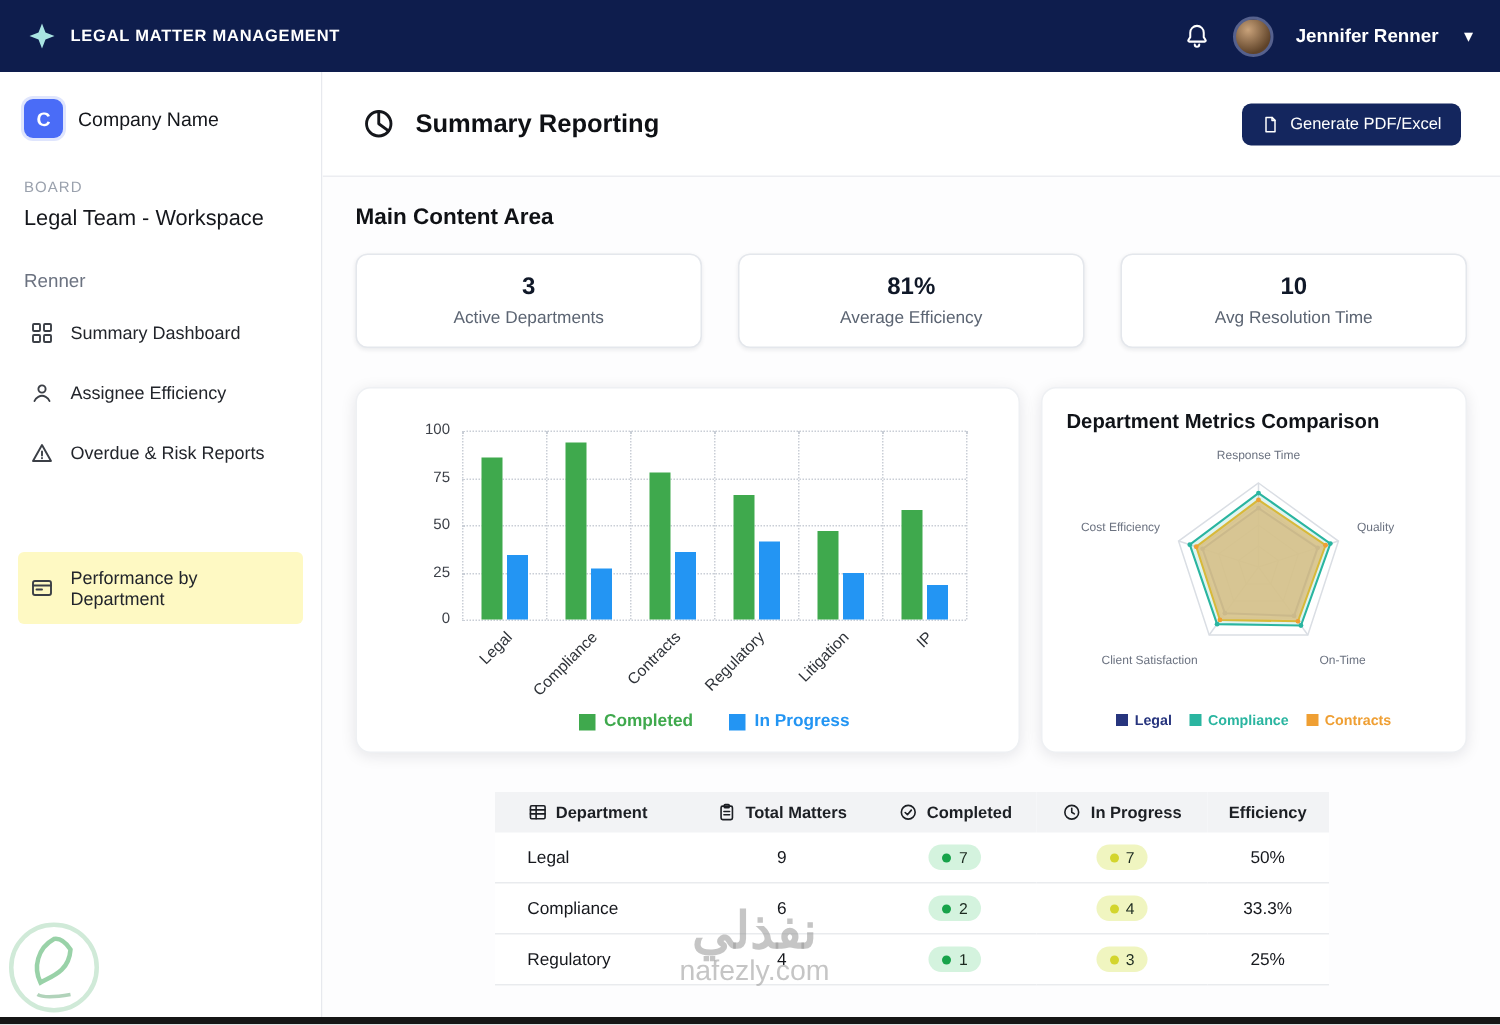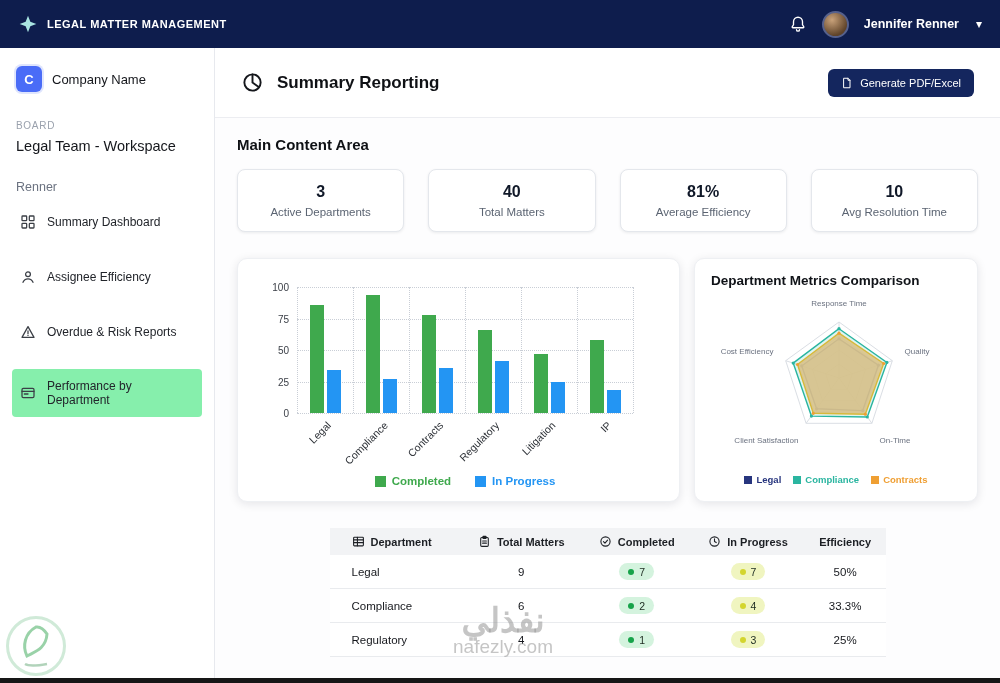--- a/index.html
+++ b/index.html
@@ -21,23 +21,23 @@
 
   
   .layout { display:flex; height:635px; }
   .sidebar { width:215px; background:#fff; border-right:1px solid #e7e9ee; padding:18px 12px; flex:none; }
   .company-row { display:flex; align-items:center; gap:10px; padding-left:4px; }
   .company-avatar { width:26px; height:26px; border-radius:6px; background:#4a6cf7; color:#fff; font-size:13px; font-weight:700; display:flex; align-items:center; justify-content:center; box-shadow:0 0 0 2px #dfe5fd; }
   .company-name { font-size:13px; color:#14161b; }
   .board-label { margin-top:28px; padding-left:4px; font-size:10px; letter-spacing:.7px; color:#9aa1ad; }
   .board-name { margin-top:7px; padding-left:4px; font-size:14.5px; color:#15171c; }
   .views-label { margin-top:26px; padding-left:4px; font-size:12.5px; color:#6b7280; }
-  .views-list { margin-top:10px; display:flex; flex-direction:column; gap:19px; }
+  .views-list { margin-top:10px; display:flex; flex-direction:column; gap:4px; }
   .view-item { display:flex; align-items:center; gap:11px; padding:10px 8px; border-radius:4px; font-size:12px; color:#22252b; cursor:pointer; }
-  .view-item.active { background:#86efac; }
+  .view-item.active { background:#fef9c3;margin-top:44px; }
   .view-icon { display:flex; color:#3b3f46; flex:none; }
 
   
   .main { flex:1; display:flex; flex-direction:column; background:#fdfdfe; overflow:hidden; }
   .main-header { height:70px; background:#fff; border-bottom:1px solid #ecedf1; display:flex; align-items:center; padding:0 26px; gap:13px; flex:none; }
   .pie-icon { display:flex; color:#15171c; }
   .page-title { font-size:17px; font-weight:700; color:#0f1115; }
   .generate-btn { margin-left:auto; background:#14265e; color:#fff; border:none; border-radius:6px; padding:8px 13px; font-size:11px; display:flex; gap:7px; align-items:center; cursor:pointer; }
 
   .content { flex:1; padding:18px 22px; position:relative; }
@@ -47,21 +47,21 @@
   .stat-value { font-size:16px; font-weight:700; color:#101828; }
   .stat-label { margin-top:5px; font-size:11.5px; color:#5b6472; }
 
   .charts-row { display:flex; gap:14px; margin-top:26px; align-items:stretch; }
   .chart-card { background:#fff; border-radius:10px; box-shadow:0 2px 10px rgba(16,24,40,.10); border:1px solid #eef0f3; padding:14px 16px; display:flex; flex-direction:column; }
   .chart-card.bar-card { flex:1.92; }
   .chart-card.radar-card { flex:1; }
   .chart-title { font-size:13.5px; font-weight:700; color:#101318; }
 
   
-  .bar-chart { margin-top:14px; margin-left:13px; }
+  .bar-chart { margin-top:14px; margin-left:24px; }
   .bc-body { display:flex; }
   .bc-yaxis { width:30px; position:relative; height:126px; flex:none; }
   .bc-ylab { position:absolute; right:8px; transform:translateY(-50%); font-size:10px; color:#3c4048; }
   .bc-plot { position:relative; width:336px; height:126px; }
   .bc-hline { position:absolute; left:0; right:0; border-top:1px dotted #c9ced6; }
   .bc-vline { position:absolute; top:0; bottom:0; border-left:1px dotted #c9ced6; }
   .bc-groups { position:absolute; left:0; top:0; right:0; bottom:0; display:flex; align-items:flex-end; }
   .bc-group { flex:1; display:flex; justify-content:center; align-items:flex-end; gap:3px; height:100%; }
   .bc-bar { width:14px; }
   .bc-xlabels { display:flex; margin-left:30px; width:336px; height:58px; }
@@ -196,24 +196,20 @@
         </button>
       </div>
 
       <div class="content">
         <div class="section-title">Main Content Area</div>
 
         <div class="stats-row" id="stats-row">
             <div class="stat-card">
               <div class="stat-value">3</div>
                  <div class="stat-label">Active Departments</div>
-            </div>
-            <div class="stat-card">
-              <div class="stat-value">40</div>
-                 <div class="stat-label">Total Matters</div>
             </div>
             <div class="stat-card">
               <div class="stat-value">81%</div>
                  <div class="stat-label">Average Efficiency</div>
             </div>
             <div class="stat-card">
               <div class="stat-value">10</div>
                  <div class="stat-label">Avg Resolution Time</div>
             </div>
           </div>

